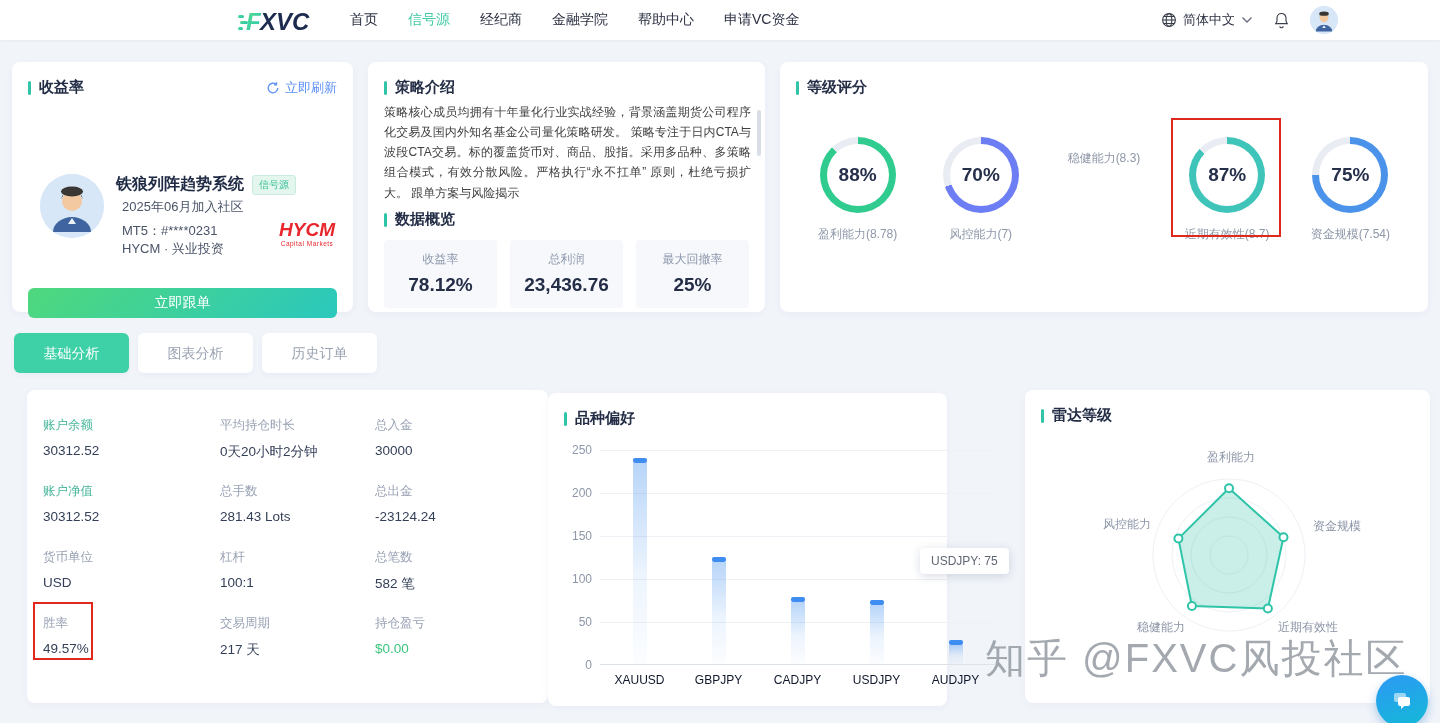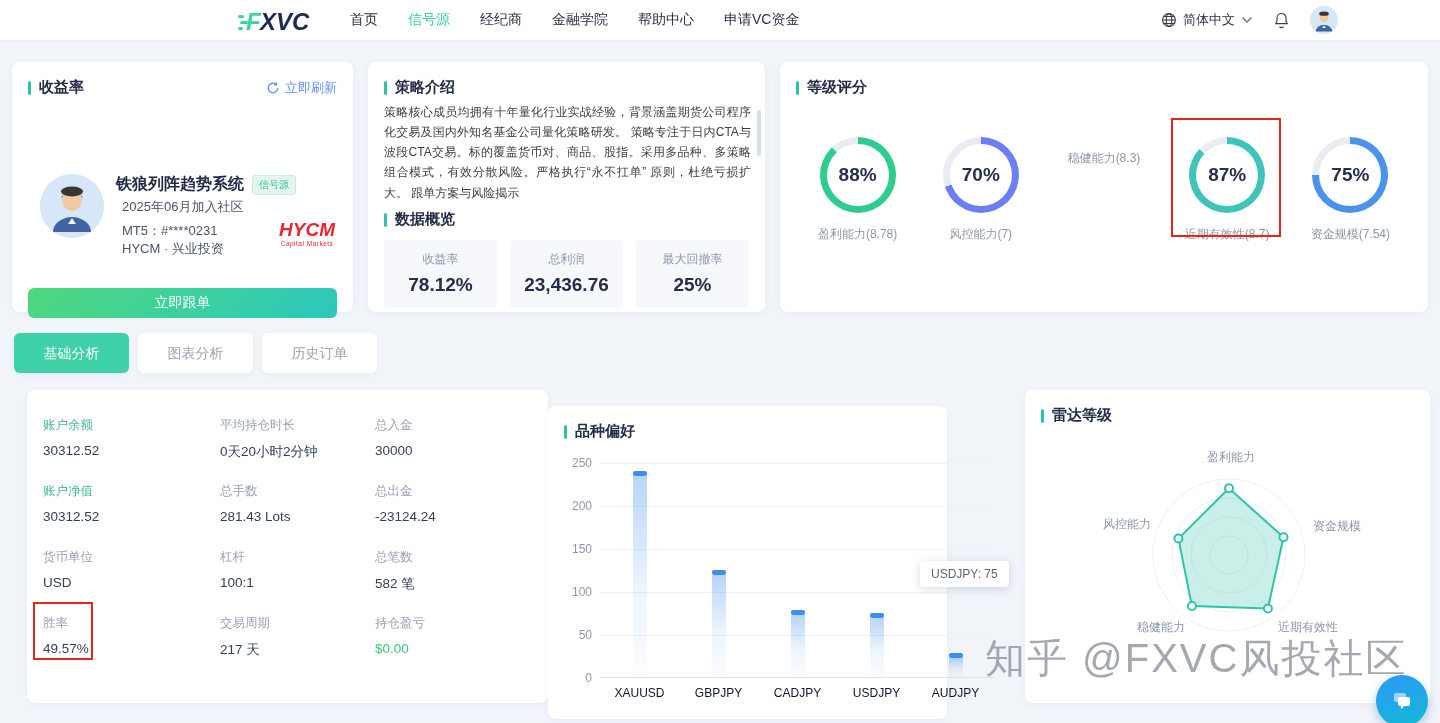--- a/index.html
+++ b/index.html
@@ -75,21 +75,21 @@
   #card-account { left:27px; top:390px; width:521px; height:313px; }
   .acct-grid { position:absolute; left:16px; top:24px; right:16px;
                display:grid; grid-template-columns:177px 155px auto; grid-auto-rows:66px; }
   .cell { position:relative; padding-top:3px; }
   .cell .lb { font-size:12.5px; color:#99a2b4; }
   .cell .vl { font-size:13.5px; color:#333f57; margin-top:9px; }
   .cell .lb.green { color:#48b79b; }
   .cell .vl.green { color:#3cc57c; }
   .cell-red { left:-10px; top:-10px; width:60px; height:58px; }
   
-  #card-bar { left:548px; top:406px; width:399px; height:313px; }
+  #card-bar { left:548px; top:393px; width:399px; height:313px; }
   .bar-plot { position:absolute; left:52px; top:57px; width:395px; height:215px;
               border-bottom:1px solid #dde2e9; }
   .gridline { position:absolute; left:0; width:100%; height:1px; background:#eef1f6; }
   .ytick { position:absolute; left:-50px; width:42px; text-align:right; font-size:12px;
            color:#8d97a8; transform:translateY(-7px); }
   .bar { position:absolute; bottom:0; width:14px; display:flex; flex-direction:column; cursor:pointer; }
   .bar-cap { height:5px; border-radius:2px; }
   .bar-body { flex:1; background:linear-gradient(180deg,rgba(77,150,240,.40) 0%,rgba(77,150,240,.10) 55%,rgba(77,150,240,.02) 100%); }
   .xlabel { position:absolute; top:223px; text-align:center; font-size:12px; color:#0f172a; }
   .tooltip { position:absolute; left:372px; top:155px; background:#fff; border-radius:4px;

